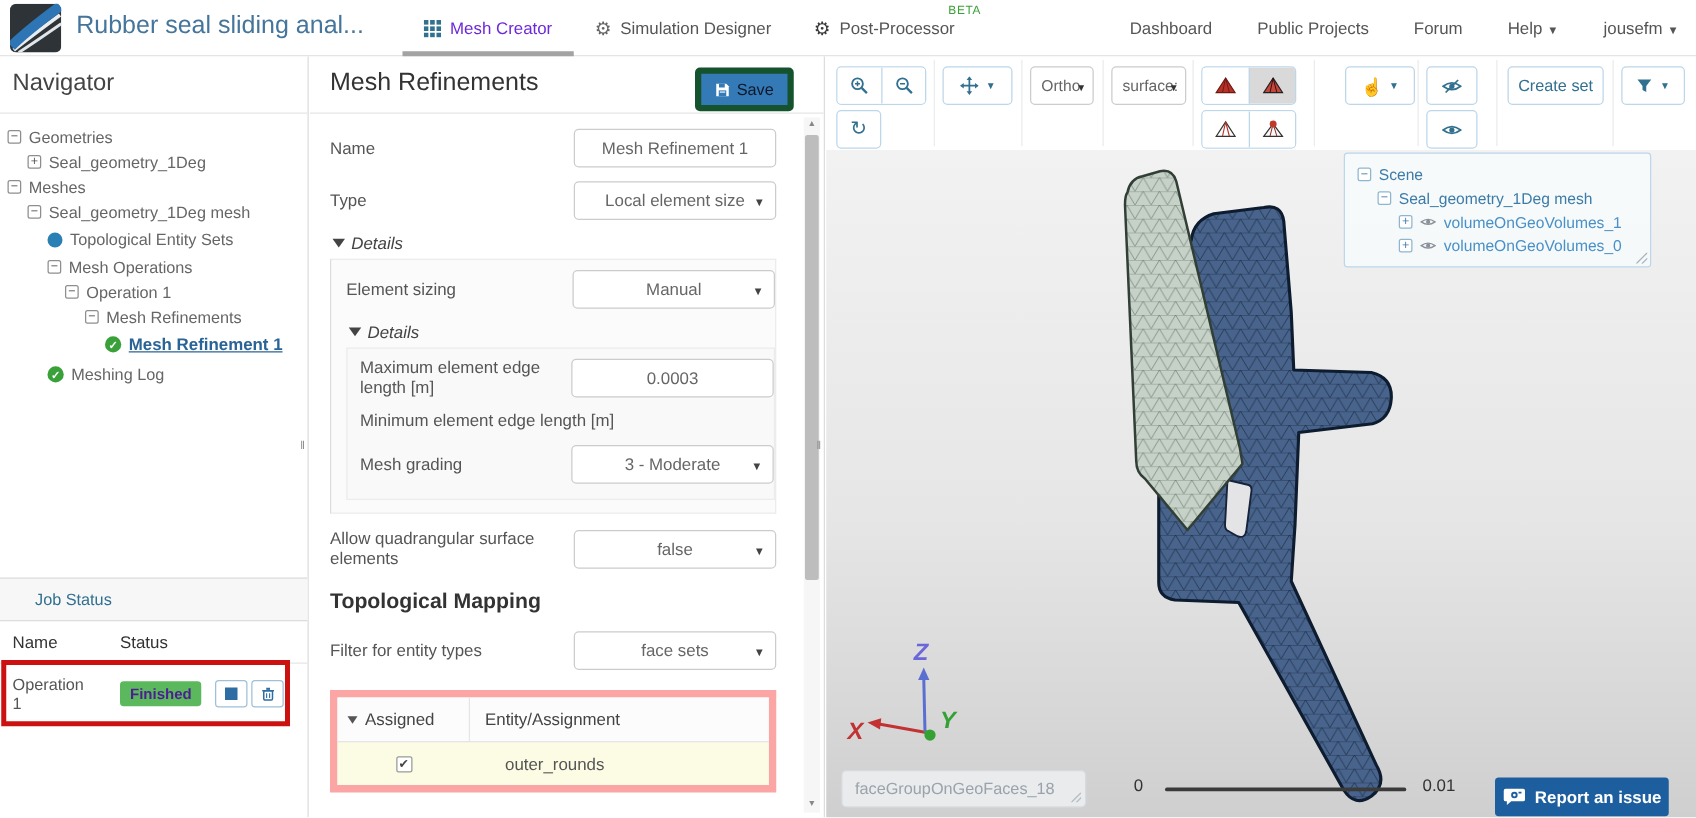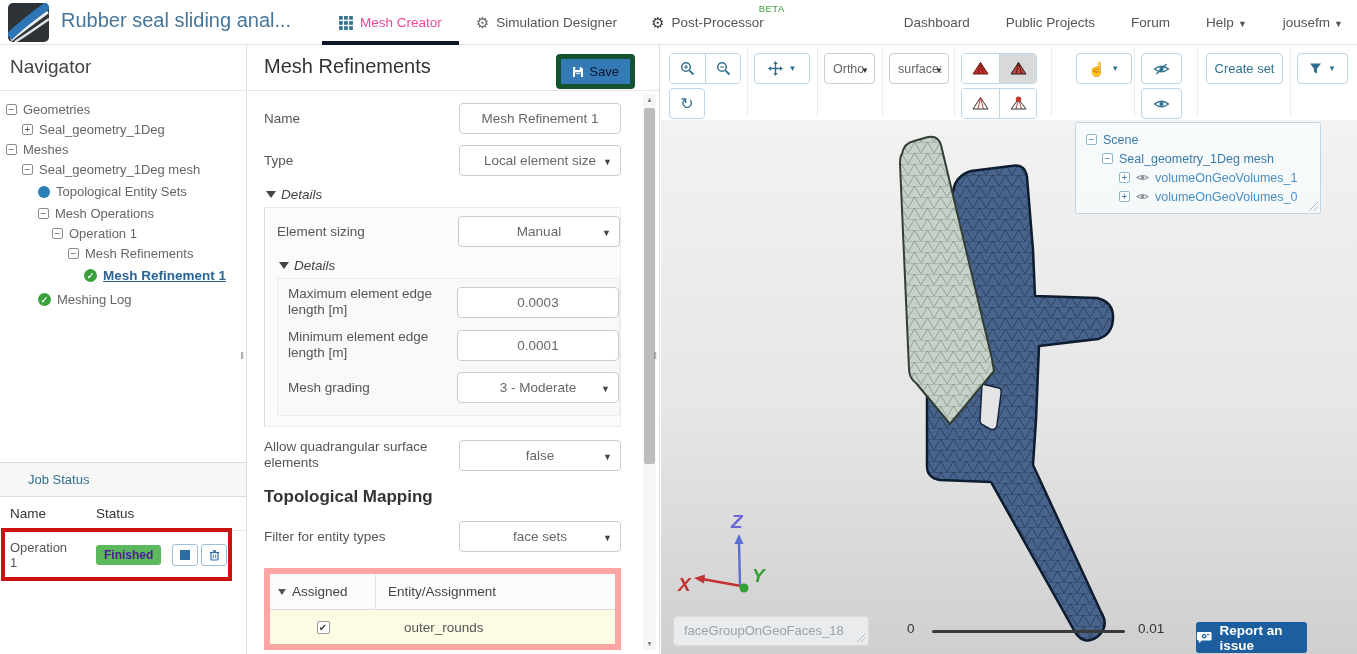--- a/index.html
+++ b/index.html
@@ -8,21 +8,21 @@
     position: relative;
     font-family: "Liberation Sans", sans-serif;
     background:#fff; overflow:hidden; color:#555;
   }
   
   .navbar{position:absolute;top:0;left:0;width:1357px;height:45px;background:#fff;border-bottom:1px solid #e4e4e4;z-index:30;}
   .logo{position:absolute;left:8px;top:3px;width:41px;height:39px;}
   .project-title{position:absolute;left:61px;top:9px;font-size:20px;color:#45759b;white-space:nowrap;}
   .nav-tabs{position:absolute;left:322px;top:0;height:45px;display:flex;}
   .tab{height:45px;display:flex;align-items:center;gap:7px;padding:0 17px;font-size:13.5px;color:#555;position:relative;cursor:pointer;}
-  .tab.active{color:#ec4899;border-bottom:4px solid #0f172a;padding-top:4px;}
+  .tab.active{color:#6d28d9;border-bottom:4px solid #a3a3a3;padding-top:4px;}
   .tab .gear{font-size:15px;color:#666;}
   .tab .gear-dark{font-size:15px;color:#3a3a3a;}
   .beta{position:absolute;top:3px;right:-4px;font-size:9.5px;color:#3aa13a;letter-spacing:.5px;}
   .nav-right{position:absolute;right:14px;top:0;height:45px;display:flex;align-items:center;gap:36px;font-size:13.5px;color:#555;}
   .nav-link{cursor:pointer;white-space:nowrap;}
   .caret{font-size:9px;color:#555;margin-left:4px;}
   
   .left-panel{position:absolute;top:45px;left:0;width:247px;height:609px;background:#fff;border-right:1px solid #ddd;}
   .panel-title{padding:11px 10px 12px 10px;font-size:19px;color:#444;border-bottom:1px solid #e6e6e6;}
   .tree{padding:9px 0 0 4px;font-size:13px;color:#666;}
@@ -101,21 +101,21 @@
   
   .axis-triad{position:absolute;left:15px;top:388px;}
   
   .sel-field{position:absolute;left:12px;top:496px;width:196px;height:30px;background:#e9ebed;border:1px solid #d7dbde;border-radius:4px;color:#9aa3ab;font-size:13px;line-height:28px;padding-left:10px;}
   .sel-field svg{position:absolute;right:3px;bottom:3px;}
   
   .scale-min{position:absolute;left:246px;top:501px;font-size:13.5px;color:#333;}
   .scale-line{position:absolute;left:271px;top:510px;width:193px;height:3px;background:#3a3a3a;border-radius:2px;}
   .scale-max{position:absolute;left:477px;top:501px;font-size:13.5px;color:#333;}
   
-  .report-btn{position:absolute;left:535px;top:502px;width:111px;height:31px;background:#1d5f9e;border-radius:3px;color:#fff;font-size:13.5px;font-weight:bold;display:flex;align-items:center;justify-content:center;gap:7px;cursor:pointer;}
+  .report-btn{position:absolute;left:535px;top:502px;width:139px;height:31px;background:#1d5f9e;border-radius:3px;color:#fff;font-size:13.5px;font-weight:bold;display:flex;align-items:center;justify-content:center;gap:7px;cursor:pointer;}
 </style>
 </head>
 <body>
 
 <div class="navbar">
   <svg class="logo" viewBox="0 0 41 39">
     <rect x="0" y="0" width="41" height="39" rx="5" fill="#2e3338"></rect>
     <path d="M3,37 Q14,28 40,9" stroke="#e9edf0" stroke-width="3" fill="none"></path>
     <path d="M1,34 Q13,22 40,2" stroke="#2e75b5" stroke-width="8" fill="none"></path>
     <path d="M7,39 Q18,32 41,16" stroke="#dfe5e9" stroke-width="2.4" fill="none"></path>
@@ -282,23 +282,20 @@
       </div>
       <div class="dgroup2">
         <div class="frow">
           <span class="flabel">Maximum element edge length [m]</span>
           <span class="control">
               <span>0.0003</span>
             </span>
         </div>
         <div class="frow">
           <span class="flabel">Minimum element edge length [m]</span>
-          <span class="control">
-              <span>0.0001</span>
-            </span>
         </div>
         <div class="frow">
           <span class="flabel">Mesh grading</span>
           <span class="control">
               <span>3 - Moderate</span>
               <span class="sel-caret">▼</span>
             </span>
         </div>
       </div>
     </div>

